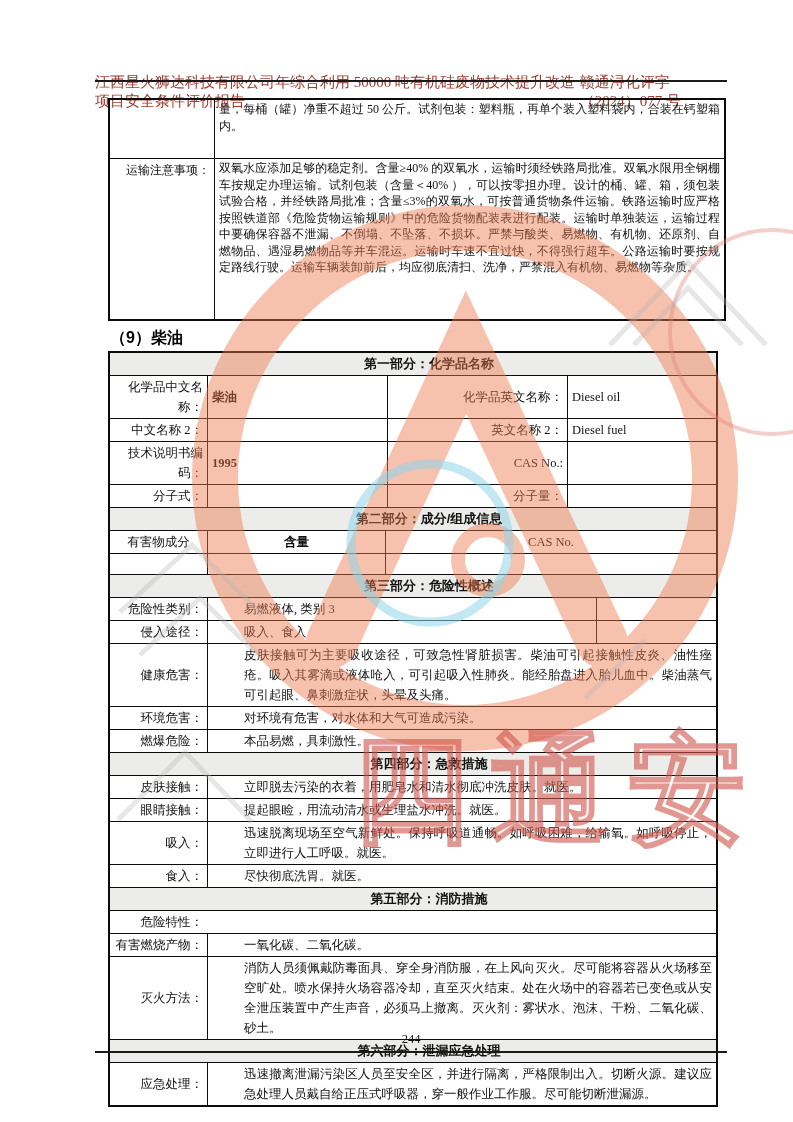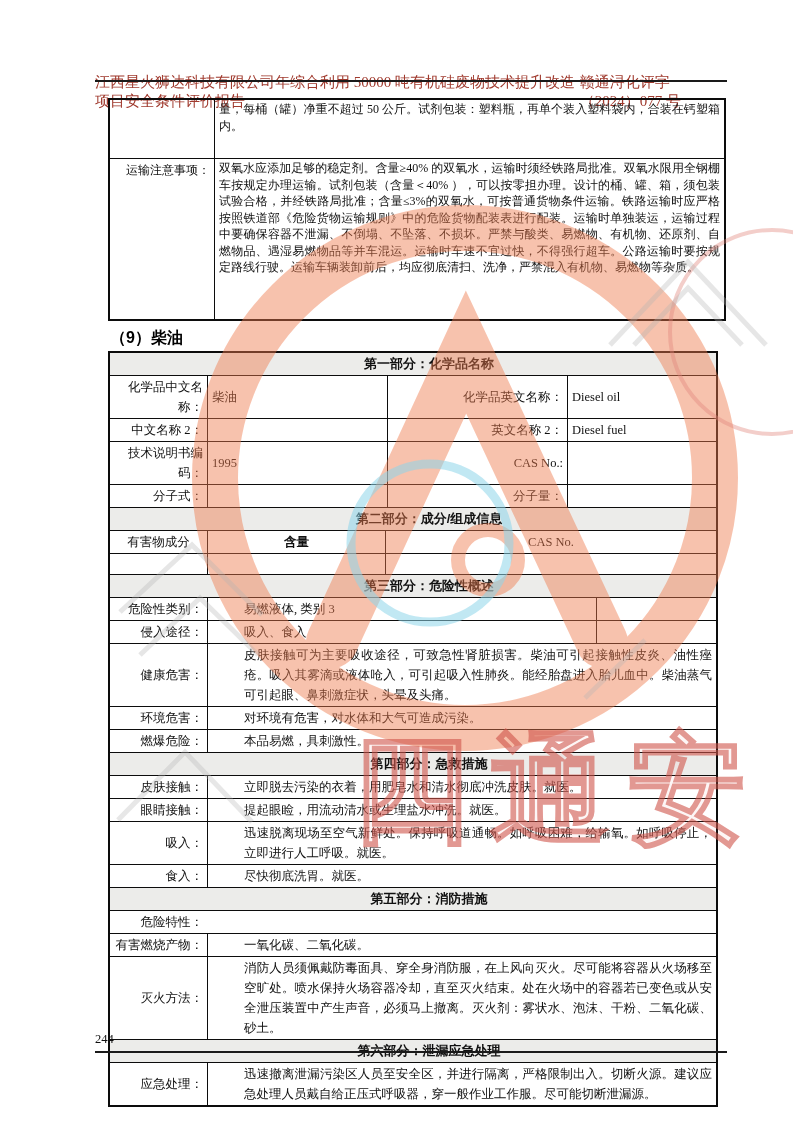--- a/index.html
+++ b/index.html
@@ -32,34 +32,34 @@
 
   
   .sec-h{position:absolute;top:328px;left:110px;font-family:"Liberation Sans","DejaVu Sans",sans-serif;
          font-weight:bold;font-size:16px;color:#000;}
 
   
   .t2{top:351px;left:108px;width:610px;font-size:12.5px;line-height:20px;}
   .t2 .tr{min-height:20px;}
   .t2 .band-row{min-height:21px;}
   .w-l1{width:97px;}
-  .w-v1{width:180px;}
+  .w-v1{width:180px;font-weight:bold;}
   .w-l2{width:180px;}
   .w-v2{flex:1;}
   .w-lab{width:97px;}
   .w-rest{flex:1;padding-left:36px;}
   .w-mid{width:178px;justify-content:center;font-weight:bold;}
   .w-end{flex:1;justify-content:center;}
   .w-empty{width:120px;}
   .mh62{min-height:62px;}
   .mh42{min-height:42px;}
   .mh84{min-height:84px;}
 
   
-  .pgnum{position:absolute;top:1032px;left:95px;width:632px;text-align:left;font-size:12.5px;}
+  .pgnum{position:absolute;top:1032px;left:95px;width:632px;text-align:center;font-size:12.5px;}
   .ftr-rule{position:absolute;top:1051px;left:95px;width:632px;border-top:2px solid #1a1a1a;}
 
   
   .wm{position:absolute;inset:0;z-index:6;pointer-events:none;}
   .content{position:relative;z-index:2;}
 </style>
 </head>
 <body>
 
 <div class="page">

